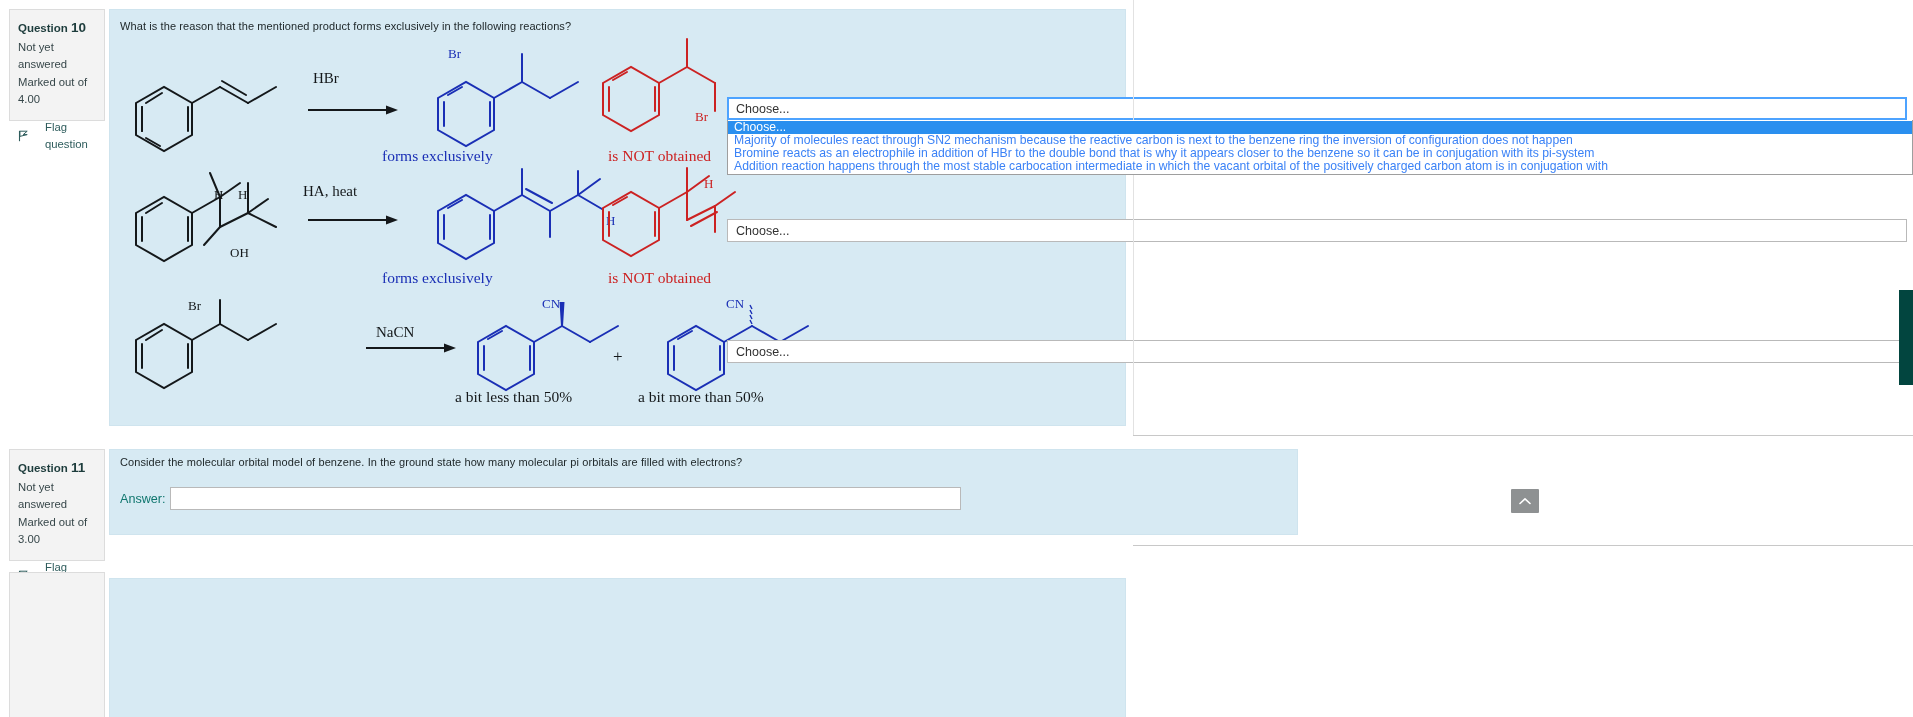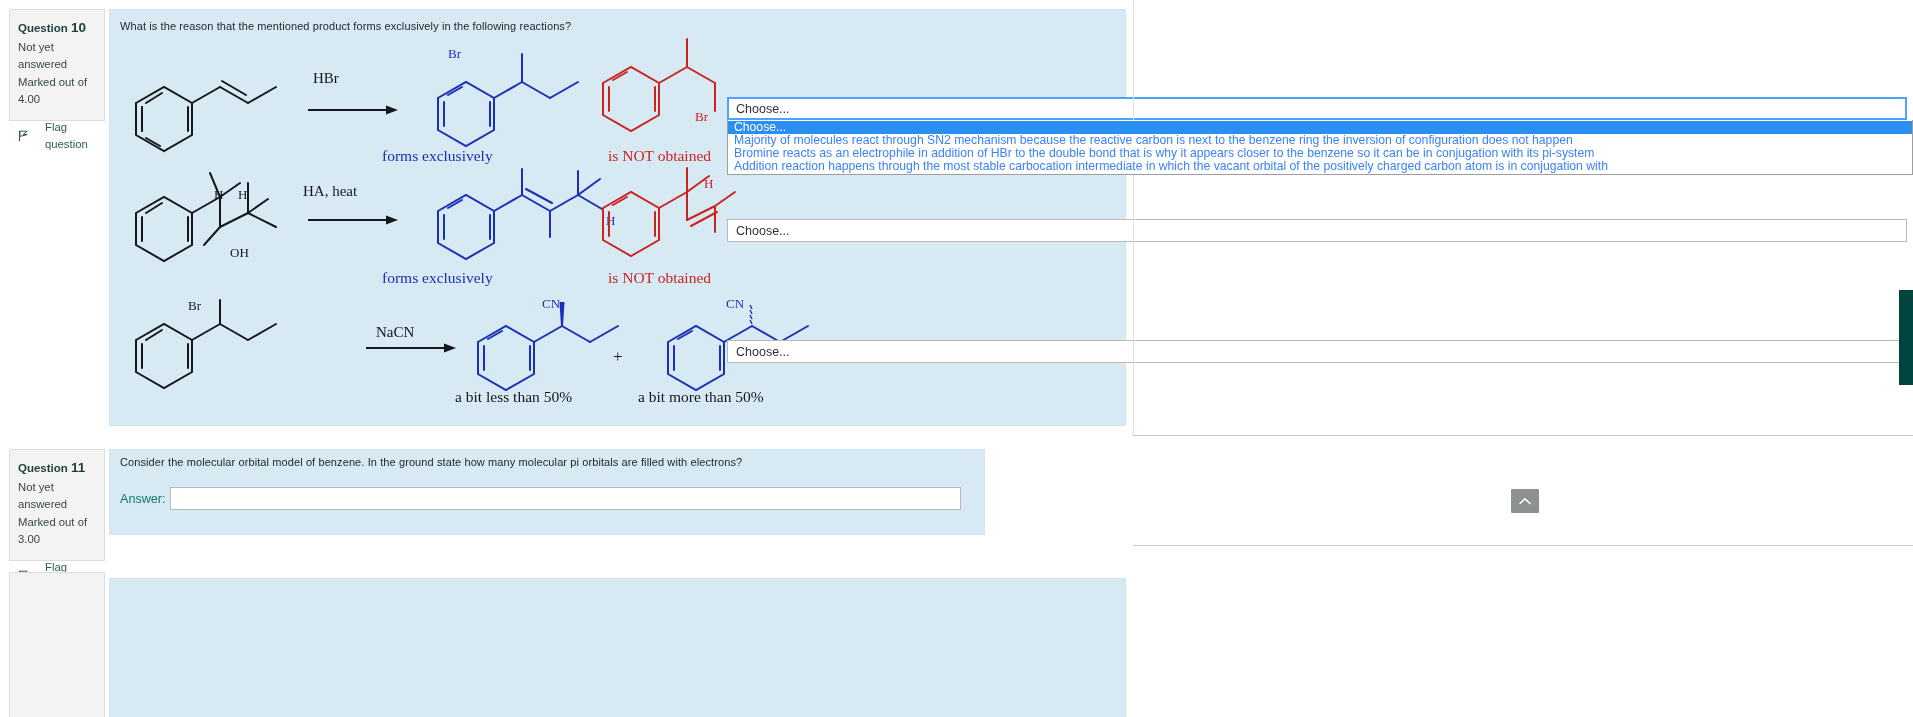--- a/index.html
+++ b/index.html
@@ -333,21 +333,21 @@
         <span class="flagicon">
           <svg width="11" height="12" viewBox="0 0 11 12">
             <path d="M1.5,0.8 L1.5,11.2" stroke="#2f5d5d" stroke-width="1.1" fill="none"></path>
             <path d="M1.9,1.2 L9.2,1.2 L5.2,4.6 L9.2,4.6 L1.9,6.4 Z" fill="none" stroke="#2f5d5d" stroke-width="1"></path>
           </svg>
         </span>
         <span>Flag question</span>
       </div>
     </div>
 
-    <div class="qbody" style="left:109px; top:449px; width:876px; height:86px;">
+    <div class="qbody" style="left:109px; top:449px; width:1189px; height:86px;">
       <div class="qtext" style="position:absolute; left:10px; top:6px;">Consider the molecular orbital model of benzene. In the ground state how many molecular pi orbitals are filled with electrons?</div>
       <div style="position:absolute; left:10px; top:42px; font-size:12.6px; color:#0f766e;">Answer:</div>
       <input type="text" style="position: absolute; left: 60px; top: 37px; width: 791px; height: 23px; border: 1px solid rgb(185, 185, 185); background: rgb(255, 255, 255); font-size: 12.5px; padding-left: 6px; font-family: &quot;Liberation Sans&quot;, sans-serif;" placeholder="">
     </div>
   </div>
 
   <div class="hairline" style="left:1133px; top:545px; width:780px;"></div>
 
   <div class="qinfo" style="left:9px; top:572px; height:145px; border-bottom:none;"></div>
   <div class="qbody" style="left:109px; top:578px; width:1017px; height:139px; border-bottom:none;"></div>

